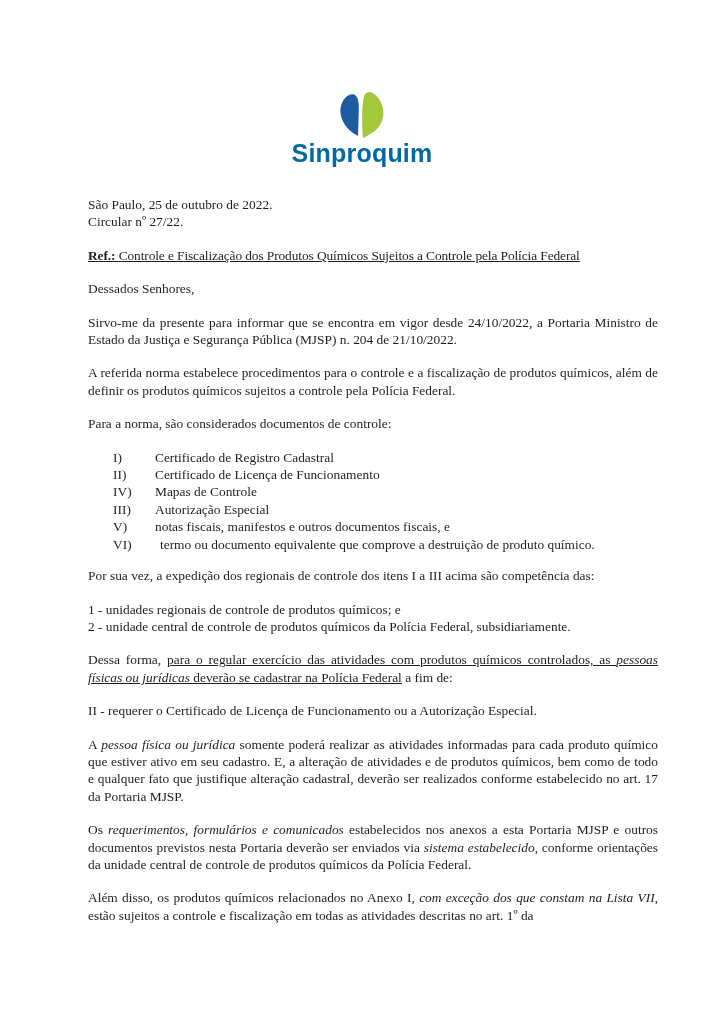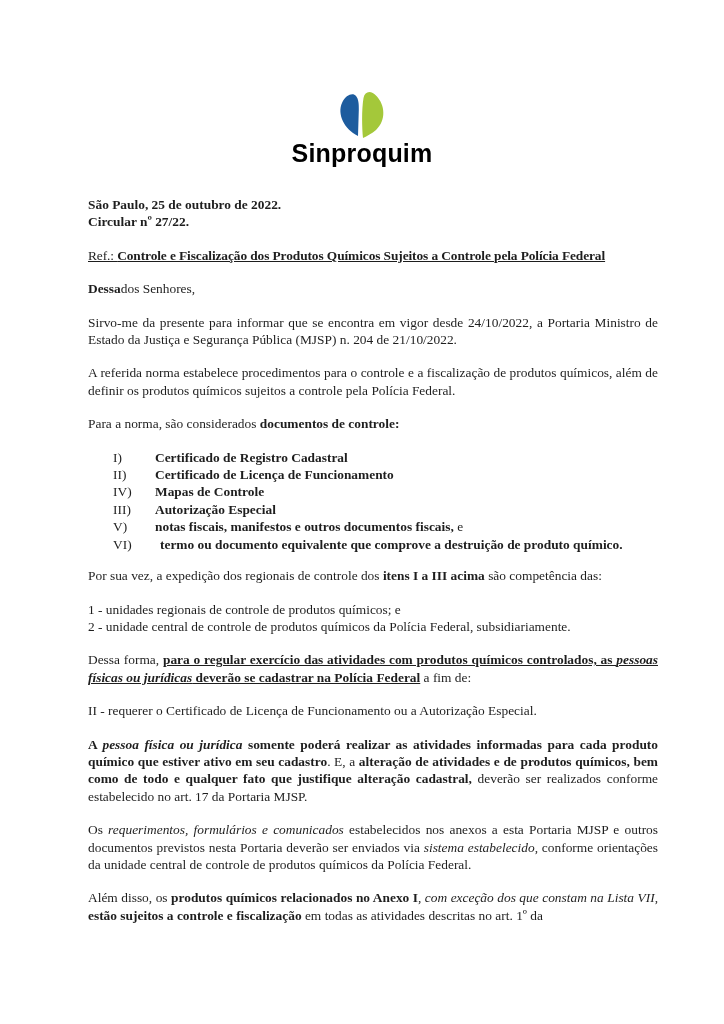--- a/index.html
+++ b/index.html
@@ -16,51 +16,51 @@
     font-family:"Liberation Sans","DejaVu Sans",sans-serif;
     font-weight:bold;font-size:25px;line-height:26px;letter-spacing:0.2px;
   }
   .letter-body{
     padding:30px 66px 0 88px;
     font-size:13.4px;line-height:17.4px;
   }
   .letter-body p{margin:0 0 16px;}
   .letter-body p.mb0{margin-bottom:0;}
   .just{text-align:justify;}
-  .b,.bold{font-weight:bold;}
+  .b,.bold{font-weight:normal;}
   .i{font-style:italic;}
   .u{text-decoration:underline;}
   .ref-line{white-space:nowrap;letter-spacing:-0.1px;}
   .doc-list{margin:0 0 14px;}
   .doc-li{display:flex;font-weight:normal;}
   .li-num{flex:none;margin-left:25px;width:42px;}
   .li-text{flex:1;}
   .li-text.sp{padding-left:5px;}
 </style>
 </head>
 <body>
 
 <div class="page">
 
   <header class="letterhead">
     <div class="logo">
       <svg class="logo-mark" viewBox="0 0 52 50" aria-hidden="true">
         <path fill="#1d5c9e" d="M22,46 C8,39 1,24 6,13 C10,4.5 17,2.5 20,6 C22.5,9 23,14 22.8,20 Z"></path>
         <path fill="#a4c83a" d="M27,48 C26,38 25.5,20 27.5,8 C29,1 35,0 40.5,6 C49,15 50.5,30 40,40 C36,43.5 31,46 27,48 Z"></path>
       </svg>
-      <div class="logo-text" style="color: #000000;">Sinproquim</div>
+      <div class="logo-text" style="color: #0369a1;">Sinproquim</div>
     </div>
   </header>
 
   <main class="letter-body">
 
     <p class="mb0"><span class="b">São Paulo, 25 de outubro de 2022.</span></p>
     <p><span class="b">Circular nº 27/22.</span></p>
 
-    <p class="ref-line"><span class="b u" style="font-weight: 400;">Ref.: </span><span class="b u">Controle e Fiscalização dos Produtos Químicos Sujeitos a Controle pela Polícia Federal</span></p>
+    <p class="ref-line"><span class="b u" style="font-weight: 700;">Ref.: </span><span class="b u">Controle e Fiscalização dos Produtos Químicos Sujeitos a Controle pela Polícia Federal</span></p>
 
     <p><span class="b">Dessa</span><span>dos Senhores,</span></p>
 
     <p class="just"><span>Sirvo-me da presente para informar que se encontra em vigor desde 24/10/2022, a Portaria Ministro de Estado da Justiça e Segurança Pública (MJSP) n. 204 de 21/10/2022.</span></p>
 
     <p class="just"><span>A referida norma estabelece procedimentos para o controle e a fiscalização de produtos químicos, além de definir os produtos químicos sujeitos a controle pela Polícia Federal.</span></p>
 
     <p><span>Para a norma, são considerados </span><span class="b">documentos de controle:</span></p>
 
     <div class="doc-list">

